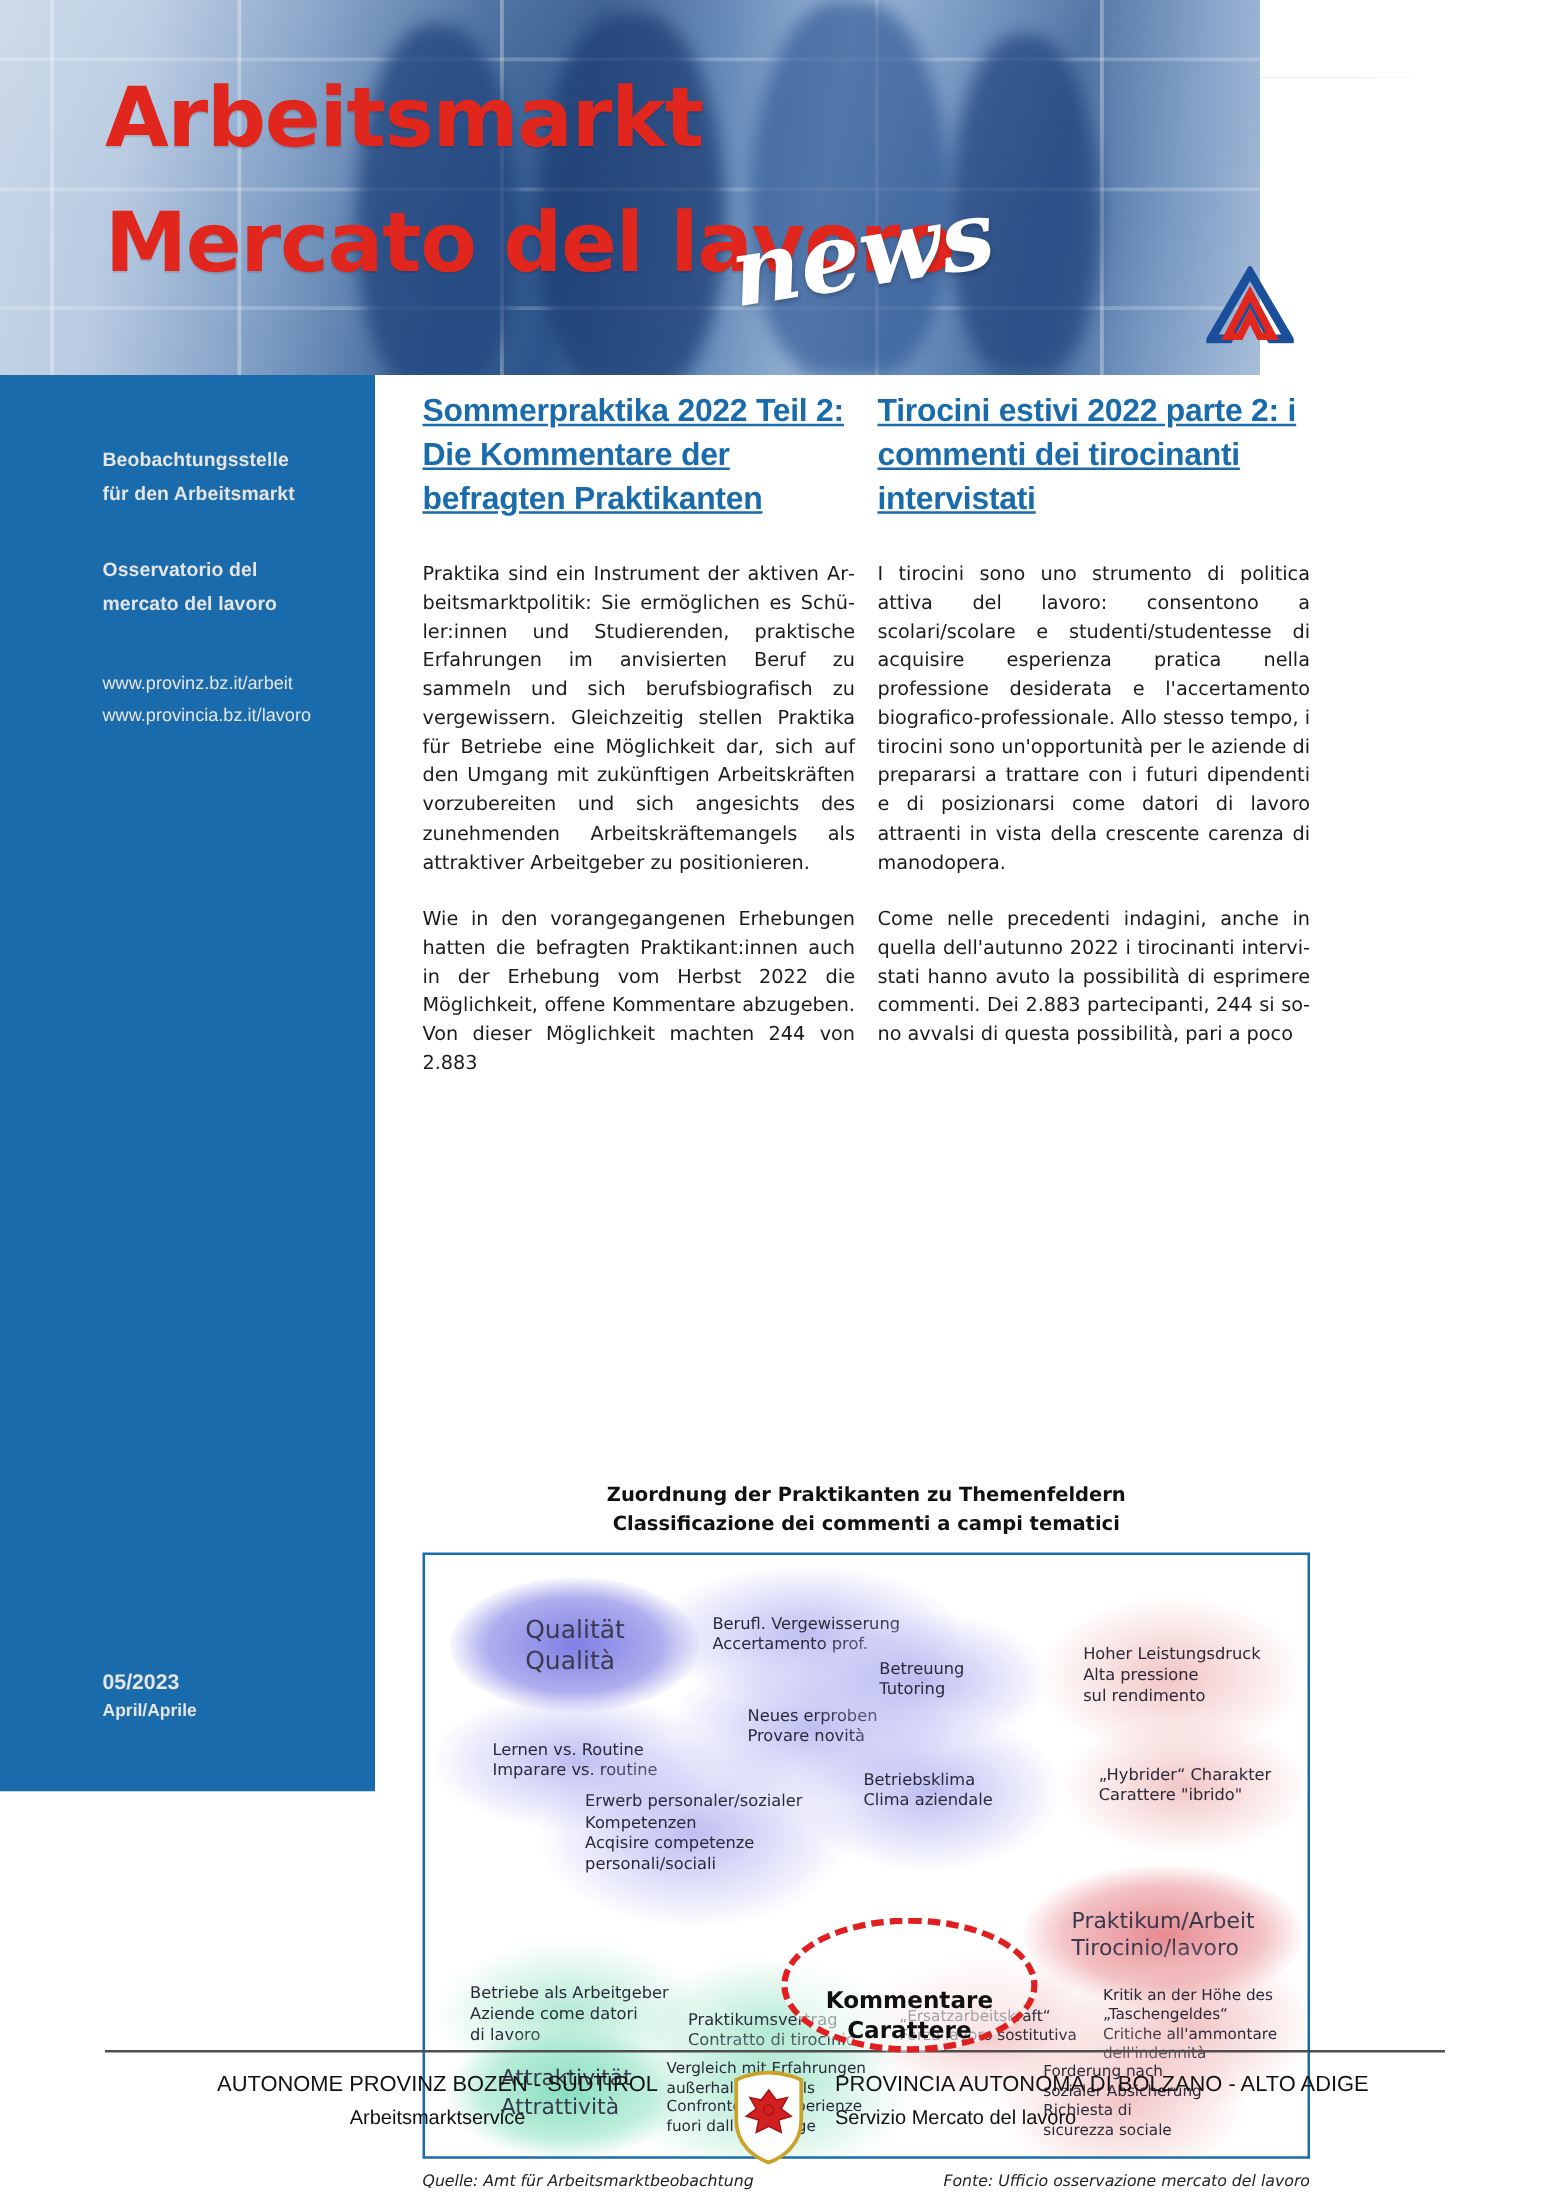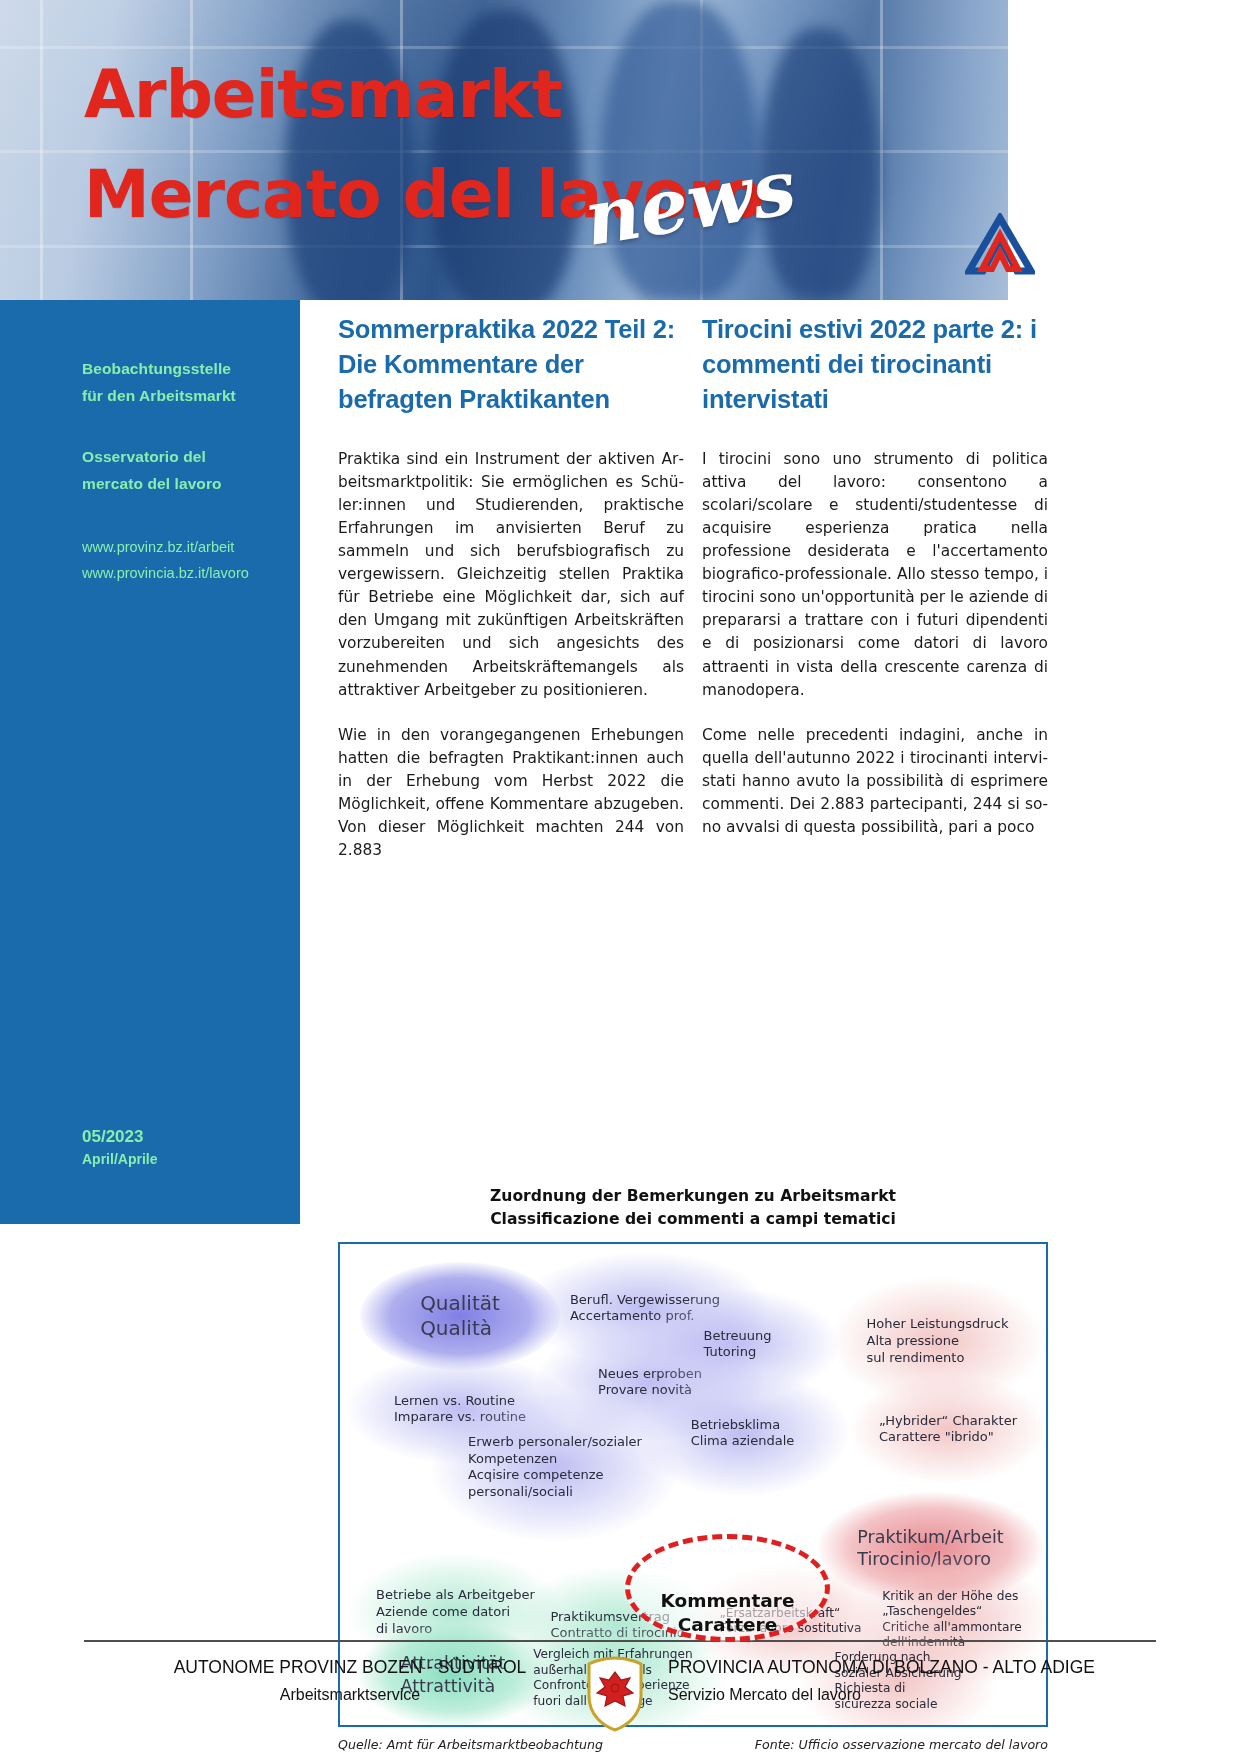--- a/index.html
+++ b/index.html
@@ -61,43 +61,44 @@
     font-size: 76px;
     transform: rotate(-9deg);
     text-shadow: 0 2px 4px rgba(0,0,0,0.25);
   }
 
   
   .prov-logo { position: absolute; left: 965px; top: 213px; width: 70px; height: 62px; }
 
   
   .sidebar {
-    position: absolute; left: 0; top: 300px; width: 300px; height: 924px;
+    position: absolute; left: 0; top: 300px; width: 300px; height: 1133px;
     background: #1a6bab;
-    color: #86efac;
+    color: #e5e5e5;
     padding: 55px 0 0 82px;
   }
   .sb-block { font-weight: 700; font-size: 15.5px; line-height: 1.75; letter-spacing: .1px; }
   .sb-block.second { margin-top: 34px; }
   .sb-links { margin-top: 36px; font-size: 14.5px; line-height: 1.82; font-weight: 400; }
   .sb-date {
     position: absolute; left: 82px; bottom: 54px;
     font-weight: 700; font-size: 17px; line-height: 1.5;
   }
   .sb-date .sub { font-size: 14px; }
 
   
   .content { position: absolute; left: 338px; top: 300px; width: 710px; }
   .cols { display: flex; gap: 18px; }
   .col { width: 346px; }
 
   .headline {
     color: #1a6bab; font-weight: 700; font-size: 25.5px; line-height: 1.38;
     margin-top: 12px;
     letter-spacing: -0.2px;
+    text-decoration: underline;
   }
   .body-p {
     font-size: 15.4px; line-height: 1.5; color: #1b1b1b;
     text-align: justify; margin-top: 22px;
     font-family: "DejaVu Sans", sans-serif;
     hyphens: manual;
   }
   .col .body-p:first-of-type { margin-top: 30px; }
 
   
@@ -227,21 +228,21 @@
       <div class="col">
         <h1 class="headline">Tirocini estivi 2022 parte 2: i commenti dei tirocinanti intervistati</h1>
         <p class="body-p">I tirocini sono uno strumento di politica attiva del lavoro: consentono a scolari/scolare e stu­denti/studentesse di acquisire esperienza pratica nella professione desiderata e l'accertamento biografico-professionale. Allo stesso tempo, i tirocini sono un'opportunità per le aziende di prepararsi a trattare con i fu­turi dipendenti e di posizionarsi come datori di lavoro attraenti in vista della crescente ca­renza di manodopera.</p>
         <p class="body-p">Come nelle precedenti indagini, anche in quella dell'autunno 2022 i tirocinanti intervi­stati hanno avuto la possibilità di esprimere commenti. Dei 2.883 partecipanti, 244 si so­no avvalsi di questa possibilità, pari a poco</p>
       </div>
     </div>
   </main>
 
   <section class="fig-wrap">
     <div class="fig-title">
-      <div>Zuordnung der Bemerkungen zu Arbeitsmarkt</div>
+      <div>Zuordnung der Praktikanten zu Themenfeldern</div>
       <div>Classificazione dei commenti a campi tematici</div>
     </div>
 
     <div class="fig-box">
 
       <div class="bubble b-violet-strong b-label-lg" style="left:20px; top:18px; width:200px; height:108px;">Qualität
 Qualità</div>
 
       <div class="bubble b-violet b-label-sm" style="left:180px; top:8px; width:250px; height:112px;">Berufl. Vergewisserung
 Accertamento prof.</div>

